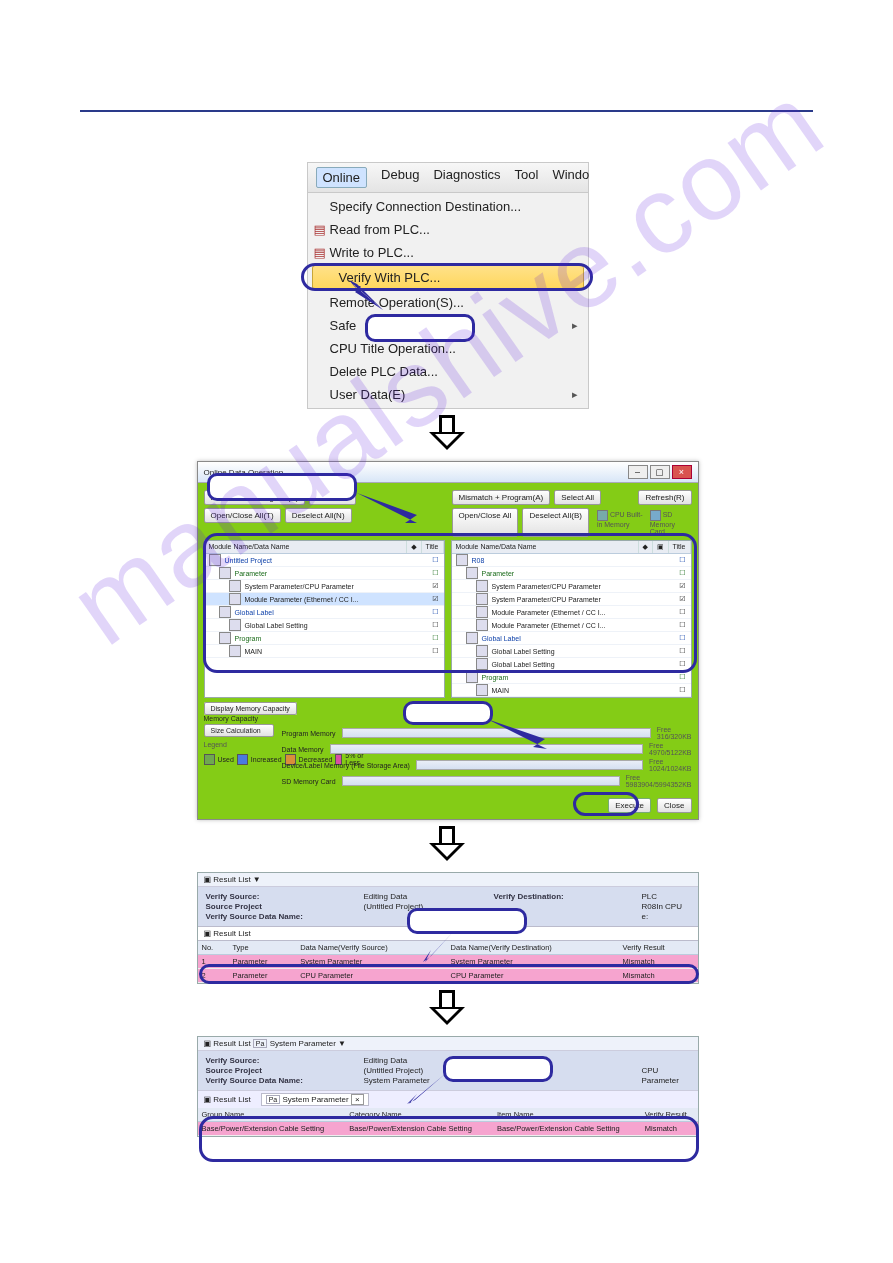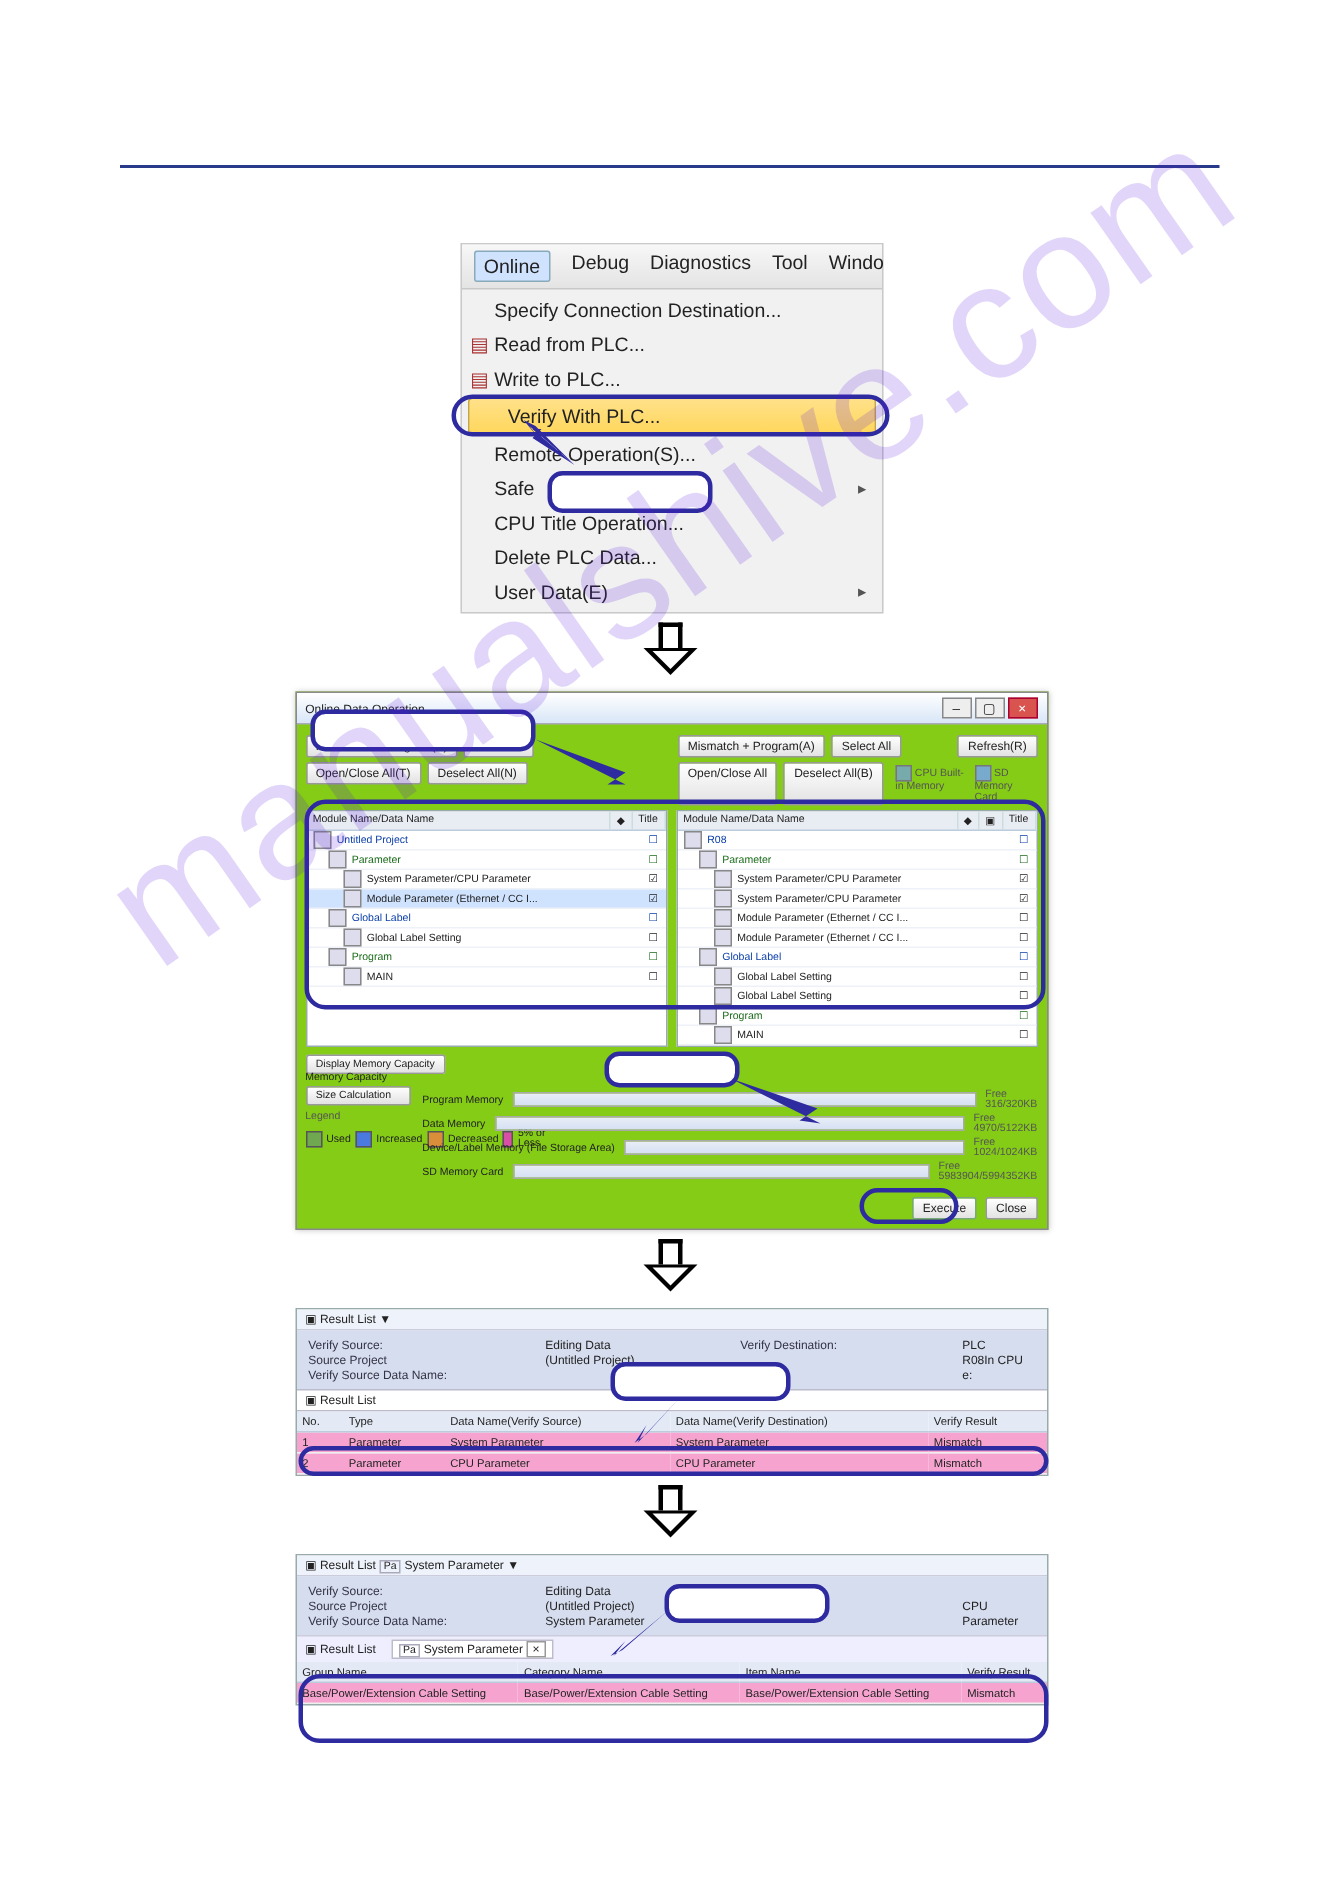--- a/index.html
+++ b/index.html
@@ -70,21 +70,21 @@
   .leg2 div{margin:2px 0;display:flex;align-items:center;gap:3px;}
   .leg2 .sw{width:9px;height:9px;display:inline-block;border:1px solid #555;}
   .dlg-foot{display:flex;justify-content:flex-end;gap:6px;padding:4px 6px 6px;}
   .btn.exec{border:1px solid #7a7;}
 
   
   .rsl{width:500px;border:1px solid #9aa;font-size:8px;}
   .rsl .bar1{background:#eef2fa;padding:2px 6px;border-bottom:1px solid #ccd;}
   .rsl .hdrbox{background:#d6ddef;padding:4px 8px;}
   .kv{display:flex;gap:10px;margin:1px 0;}
-  .kv .k{color:#334;white-space:nowrap;}
+  .kv .k{color:#334;white-space:nowrap;font-weight:bold;}
   .kv .v{color:#222;padding-left:28px;}
   .rsl .subbar{background:#fff;border-top:1px solid #bbc;border-bottom:1px solid #bbc;padding:2px 6px;}
   .rsl table{width:100%;border-collapse:collapse;font-size:7.5px;}
   .rsl th{background:#e3e9f5;padding:2px 4px;text-align:left;border-bottom:1px solid #bcd;font-weight:400;}
   .rsl td{padding:2px 4px;border-bottom:1px solid #eee;}
   .rsl tr.pink td{background:#f6a4cf;}
   .rsl .tabstrip{background:#eef;padding:2px 6px;border-top:1px solid #ccd;display:flex;gap:10px;align-items:center;}
   .closex{border:1px solid #999;padding:0 3px;font-size:8px;background:#fff;}
 
 </style>

